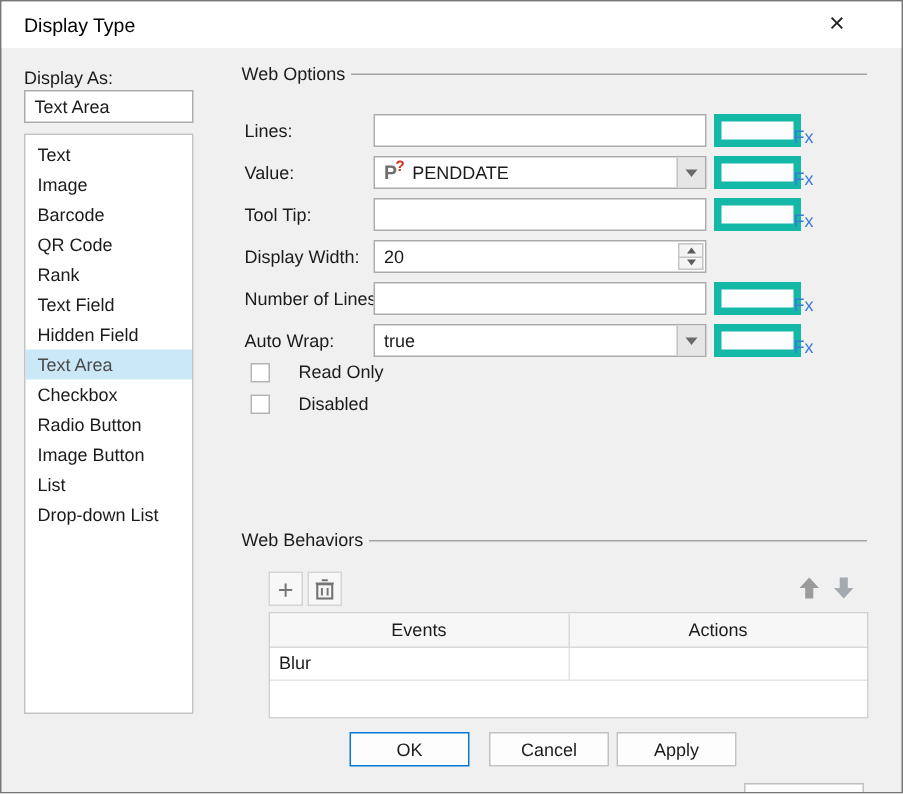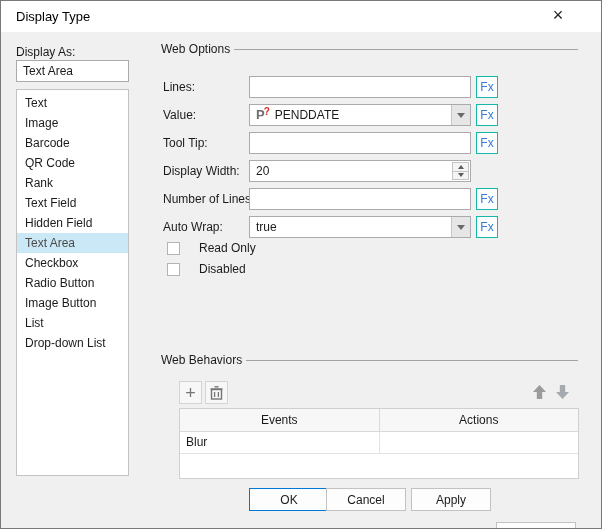--- a/index.html
+++ b/index.html
@@ -62,22 +62,22 @@
   .param-mark { font-weight: bold; font-size: 10px; color: #d22d1e; margin-left: -1px; position: relative; top: -3px; }
 
   .spin { position: absolute; right: 1px; top: 1px; width: 17px; height: 18px; display: flex; flex-direction: column; }
   .spin-btn { flex: 1; background: #f4f4f4; border: 1px solid #c5c5c5; display: flex; align-items: center; justify-content: center; }
   .spin-btn + .spin-btn { border-top: none; }
   .tri-up-s { width: 0; height: 0; border-left: 3px solid transparent; border-right: 3px solid transparent; border-bottom: 4px solid #5c5c5c; }
   .tri-down-s { width: 0; height: 0; border-left: 3px solid transparent; border-right: 3px solid transparent; border-top: 4px solid #5c5c5c; }
 
   .fx-btn {
     position: absolute; left: 475px; width: 22px; height: 22px;
-    background: #fcfdfe; border: 1px solid #14b8a6; color: #3a7bd5;
-    text-align: center; line-height: 20px; font-size: 12px;
+    background: #fcfdfe; border: 5px solid #14b8a6; color: #3a7bd5;
+    text-align: center; line-height: 20px; font-size: 12px; padding-left: 48px;
   }
 
   .checkbox-row { position: absolute; left: 166px; height: 15px; display: flex; align-items: center; gap: 7px; }
   .checkbox { width: 13px; height: 13px; background: #fff; border: 1px solid #b4b4b4; }
   .checkbox-label { line-height: 13px; white-space: nowrap; margin-left: 12px; }
 
   
   .tool-btn {
     position: absolute; top: 380px; width: 23px; height: 23px;
     background: #f7f7f7; border: 1px solid #d4d4d4;
@@ -226,18 +226,18 @@
       <div class="gh-cell last">Actions</div>
     </div>
     <div>
         <div class="grid-row">
           <div class="gr-cell">Blur</div>
           <div class="gr-cell last"></div>
         </div>
       </div>
   </div>
 
-  <button class="btn default" style="left:248px;">OK</button>
+  <button class="btn default" style="left:232px;">OK</button>
   <button class="btn" style="left:325px;">Cancel</button>
   <button class="btn" style="left:410px;">Apply</button>
   <button class="btn" style="left:495px;margin-top:34px;">Help</button>
 
 </div>
 
 </body></html>

